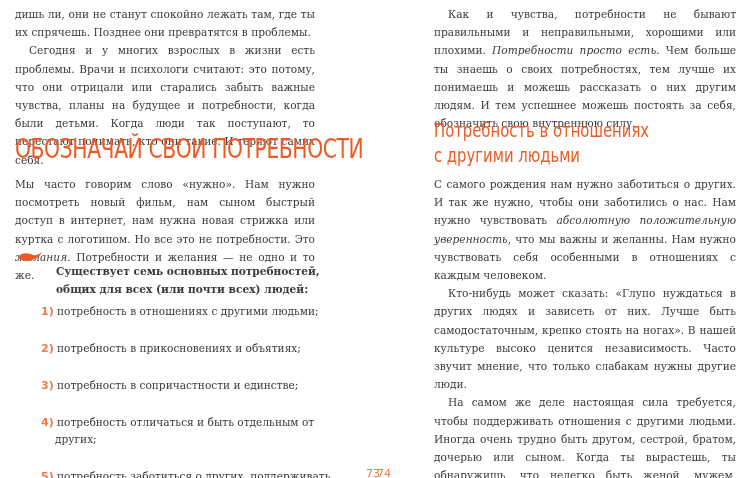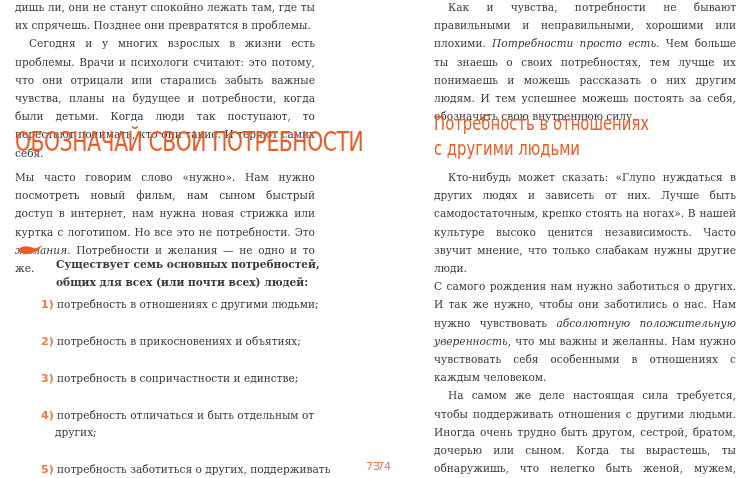--- a/index.html
+++ b/index.html
@@ -1,21 +1,21 @@
 <!DOCTYPE html>
 <html><head>
 <meta charset="utf-8">
 <style>
   html, body { margin:0; padding:0; }
   body {
     width:750px; height:478px; overflow:hidden; background:#ffffff;
     font-family:"DejaVu Serif", serif; color:#3a3a3a;
     position:relative;
   }
-  .page { position:absolute; top:1px; height:388px; background:#fff; }
+  .page { position:absolute; top:8px; height:388px; background:#fff; }
   .page-left { left:0; width:375px; }
   .page-right { left:375px; width:375px; }
   .text {
     font-size:10.6px; line-height:18.2px; text-align:justify; margin:0;
   }
   .text .indent { display:inline-block; width:14px; }
   .left-col { position:absolute; left:15px; width:300px; }
   .right-col { position:absolute; left:59px; width:302px; }
   em { font-style:italic; }
   .chapter-title {
@@ -83,20 +83,20 @@
   <div class="right-col" style="top:-3px;">
     <p class="text"><span class="indent"></span><span>Как и чувства, потребности не бывают правильными и неправильными, хорошими или плохими. </span><em>Потребности просто есть</em><span>. Чем больше ты знаешь о своих потребностях, тем лучше их понимаешь и можешь рассказать о них другим людям. И тем успешнее можешь постоять за себя, обозначить свою внутреннюю силу.</span></p>
   </div>
 
   <h2 class="section-title">
     <span>Потребность в отношениях</span><br>
     <span>с другими людьми</span>
   </h2>
 
   <div class="right-col" style="top:167px;">
+    <p class="text"><span>С самого рождения нам нужно заботиться о других. И так же нужно, чтобы они заботились о нас. Нам нужно чувствовать </span><em>абсолютную положительную уверенность</em><span>, что мы важны и желанны. Нам нужно чувствовать себя особенными в отношениях с каждым человеком.</span></p>
     <p class="text"><span class="indent"></span><span>Кто-нибудь может сказать: «Глупо нуждаться в других людях и зависеть от них. Лучше быть самодостаточным, крепко стоять на ногах». В нашей культуре высоко ценится независимость. Часто звучит мнение, что только слабакам нужны другие люди.</span></p>
-    <p class="text"><span>С самого рождения нам нужно заботиться о других. И так же нужно, чтобы они заботились о нас. Нам нужно чувствовать </span><em>абсолютную положительную уверенность</em><span>, что мы важны и желанны. Нам нужно чувствовать себя особенными в отношениях с каждым человеком.</span></p>
     <p class="text"><span class="indent"></span><span>На самом же деле настоящая сила требуется, чтобы поддерживать отношения с другими людьми. Иногда очень трудно быть другом, сестрой, братом, дочерью или сыном. Когда ты вырастешь, ты обнаружишь, что нелегко быть женой, мужем, партнером или родителем. Близкие люди поддерживают, приходят на помощь, они всегда на твоей стороне. Нужно быть сильным и понимающим человеком, чтобы не осуждать того, кто нуждается в поддержке и любви, а просто быть рядом.</span></p>
 
   </div>
 
   <span class="page-num" style="left:2px;">74</span>
 </div>
 
 </body></html>

